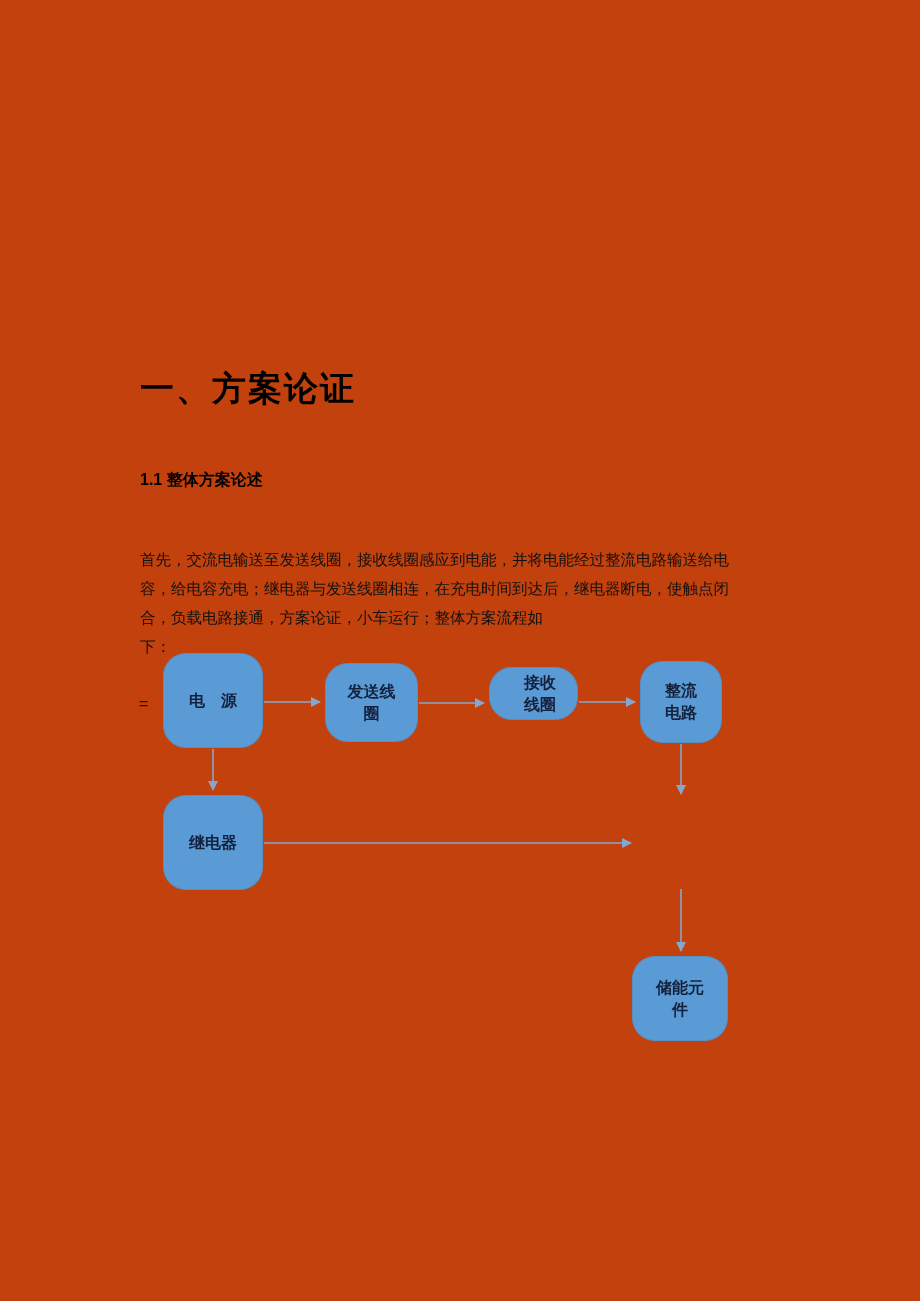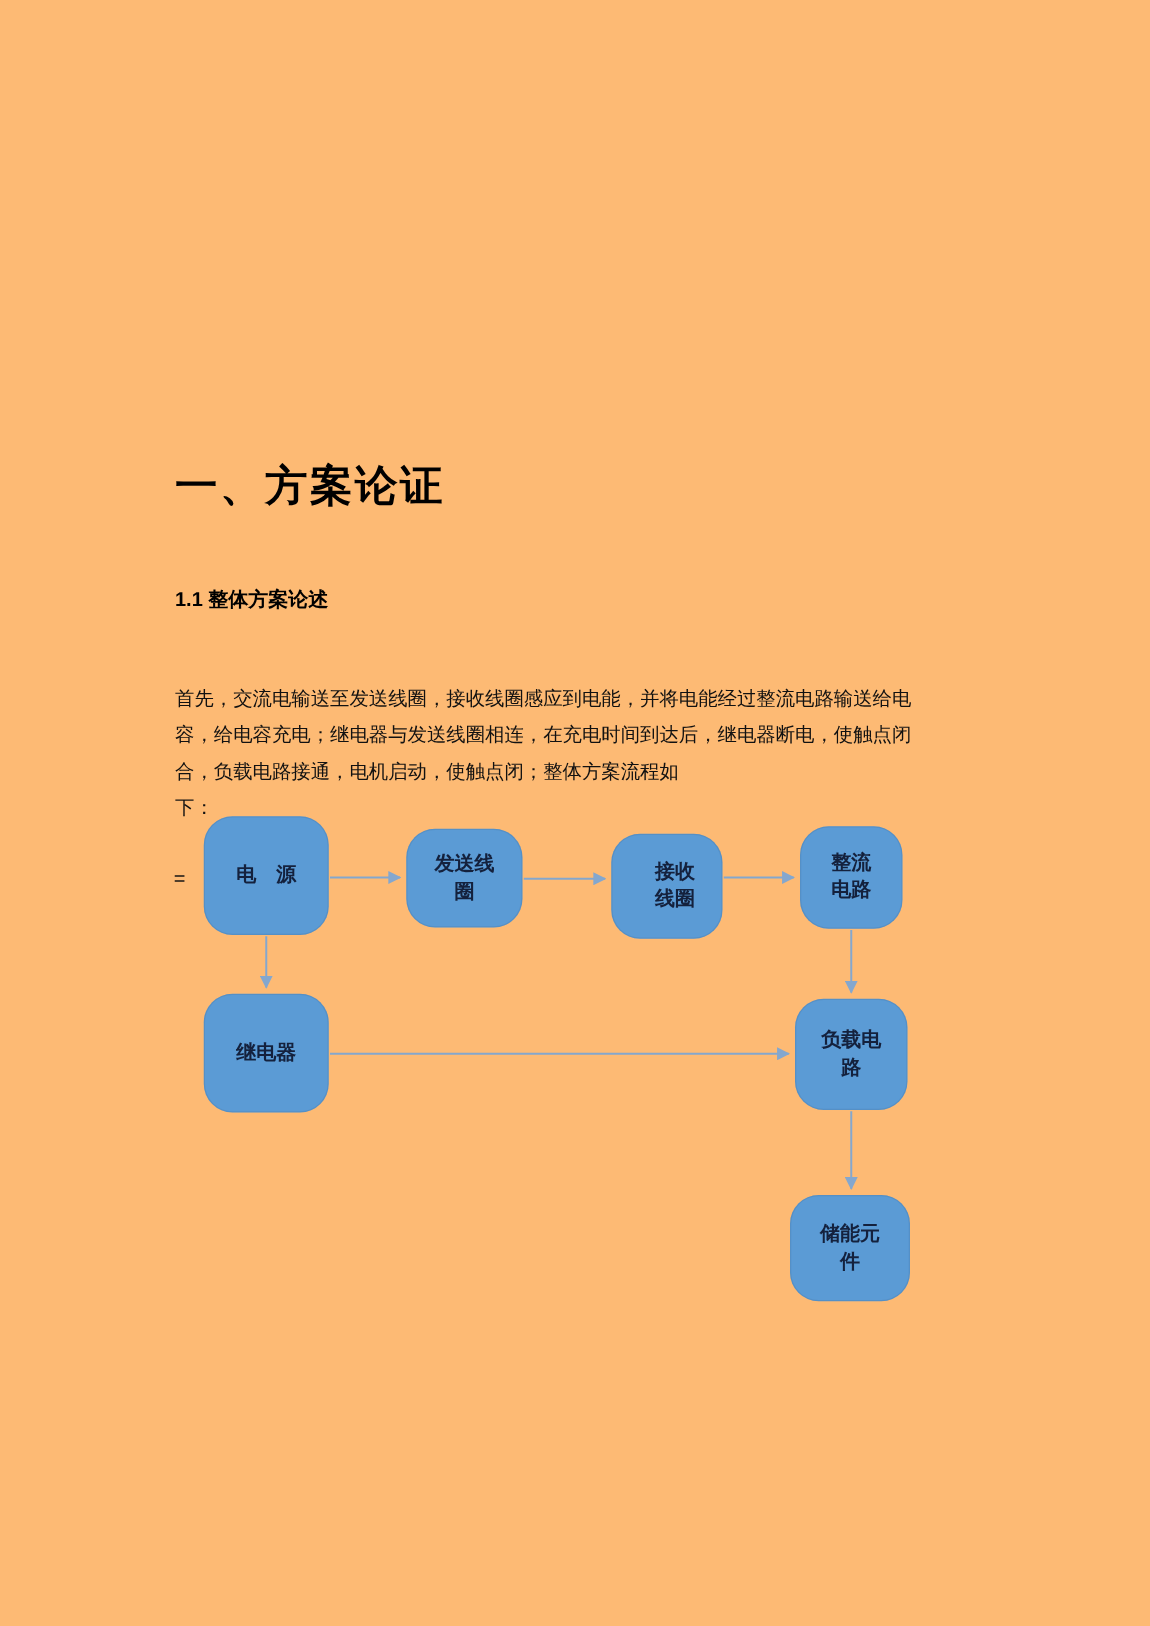--- a/index.html
+++ b/index.html
@@ -7,21 +7,21 @@
     --arrow-color: #84A7CE;
     --text-color: #1a1a1a;
     --node-text-color: #14213d;
   }
   * { margin: 0; padding: 0; box-sizing: border-box; }
   html, body { background: #ffffff; }
   .page {
     position: relative;
     width: 920px;
     height: 1301px;
-    background: #fdba74;
+    background: #c2410c;
     overflow: hidden;
     font-family: "Liberation Serif", serif;
     color: var(--text-color);
   }
   .section-heading {
     position: absolute;
     left: 140px;
     top: 366px;
     font-family: "Liberation Serif", serif;
     font-weight: bold;
@@ -66,21 +66,21 @@
     justify-content: center;
     color: var(--node-text-color);
     font-weight: bold;
     font-size: 16px;
     line-height: 22px;
     text-align: center;
     box-shadow: 0 0 0 1px rgba(74,122,173,0.35) inset;
   }
   .node-power        { left: 163px; top: 653px; width: 100px; height: 95px; text-align: center; }
   .node-transmit     { left: 325px; top: 663px; width:  93px; height: 79px; }
-  .node-receive      { left: 489px; top: 667px; width:  89px; height: 84px; padding-left: 13px; }
+  .node-receive      { left: 489px; top: 667px; width:  89px; height: 53px; padding-left: 13px; }
   .node-rectifier    { left: 640px; top: 661px; width:  82px; height: 82px; text-align: center; }
   .node-relay        { left: 163px; top: 795px; width: 100px; height: 95px; }
   .node-load         { left: 636px; top: 799px; width:  90px; height: 89px; }
   .node-storage      { left: 632px; top: 956px; width:  96px; height: 85px; }
   .arrows-layer {
     position: absolute;
     left: 0; top: 0;
     width: 920px; height: 1301px;
     pointer-events: none;
   }
@@ -94,21 +94,21 @@
 
 <div class="page">
 
   <h1 class="section-heading">一、方案论证</h1>
 
   <h2 class="subsection-heading">1.1 整体方案论述</h2>
 
   <div class="body-paragraph">
     <div>首先，交流电输送至发送线圈，接收线圈感应到电能，并将电能经过整流电路输送给电</div>
     <div>容，给电容充电；继电器与发送线圈相连，在充电时间到达后，继电器断电，使触点闭</div>
-    <div>合，负载电路接通，电机启动，使触点闭；整体方案流程如</div>
+    <div>合，负载电路接通，方案论证，小车运行；整体方案流程如</div>
     <div>下：</div>
   </div>
 
   <span class="equals-sign">=</span>
 
   <svg class="arrows-layer" viewBox="0 0 920 1301" xmlns="http://www.w3.org/2000/svg">
     <defs>
       <marker id="arrowhead" viewBox="0 0 10 10" refX="9" refY="5" markerWidth="6.5" markerHeight="6.5" orient="auto-start-reverse">
         <path d="M0,0 L10,5 L0,10 z" style="fill:var(--arrow-color)"></path>
       </marker>
@@ -147,23 +147,19 @@
   <div class="flow-node node-rectifier">
     <div>整流</div>
     <div>电路</div>
   </div>
 
   <div class="flow-node node-relay">
     <div>继电器</div>
     <div></div>
   </div>
 
-  <div class="flow-node node-load">
-    <div>负载电</div>
-    <div>路</div>
-  </div>
 
   <div class="flow-node node-storage">
     <div>储能元</div>
     <div>件</div>
   </div>
 
 </div>
 
 </body></html>

